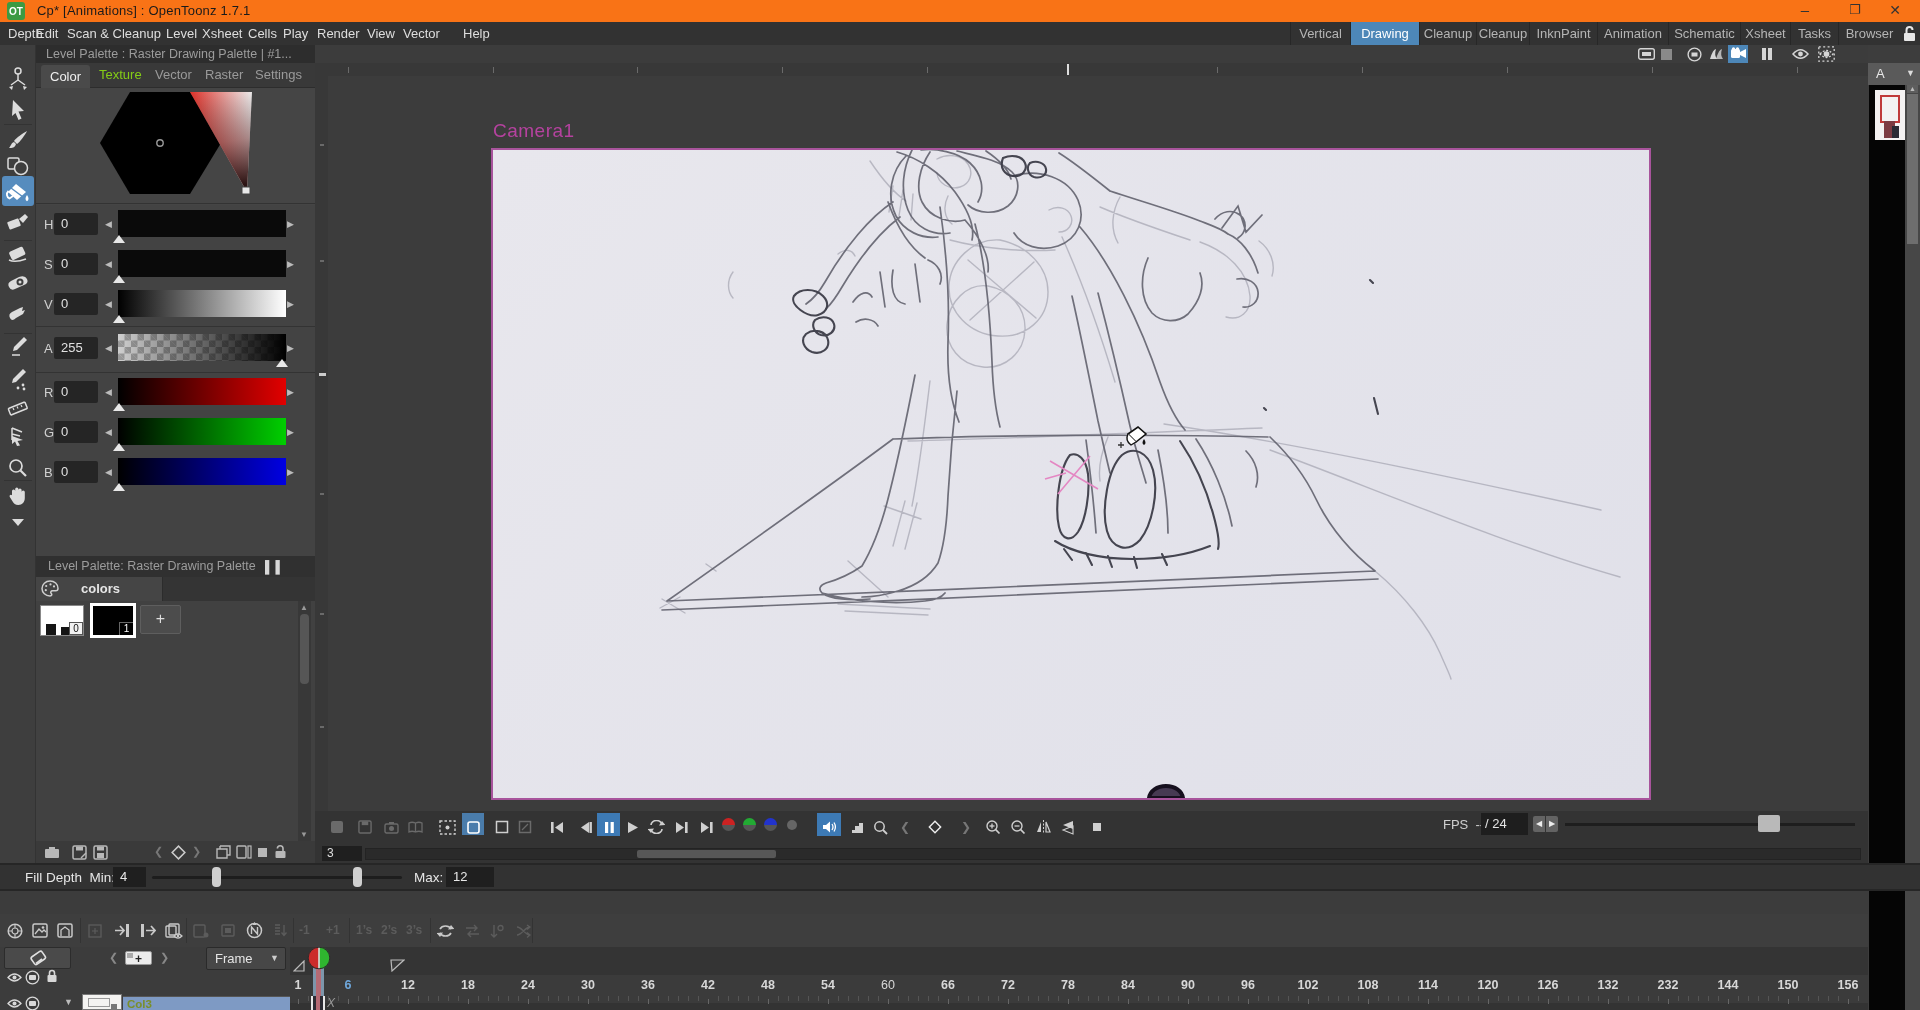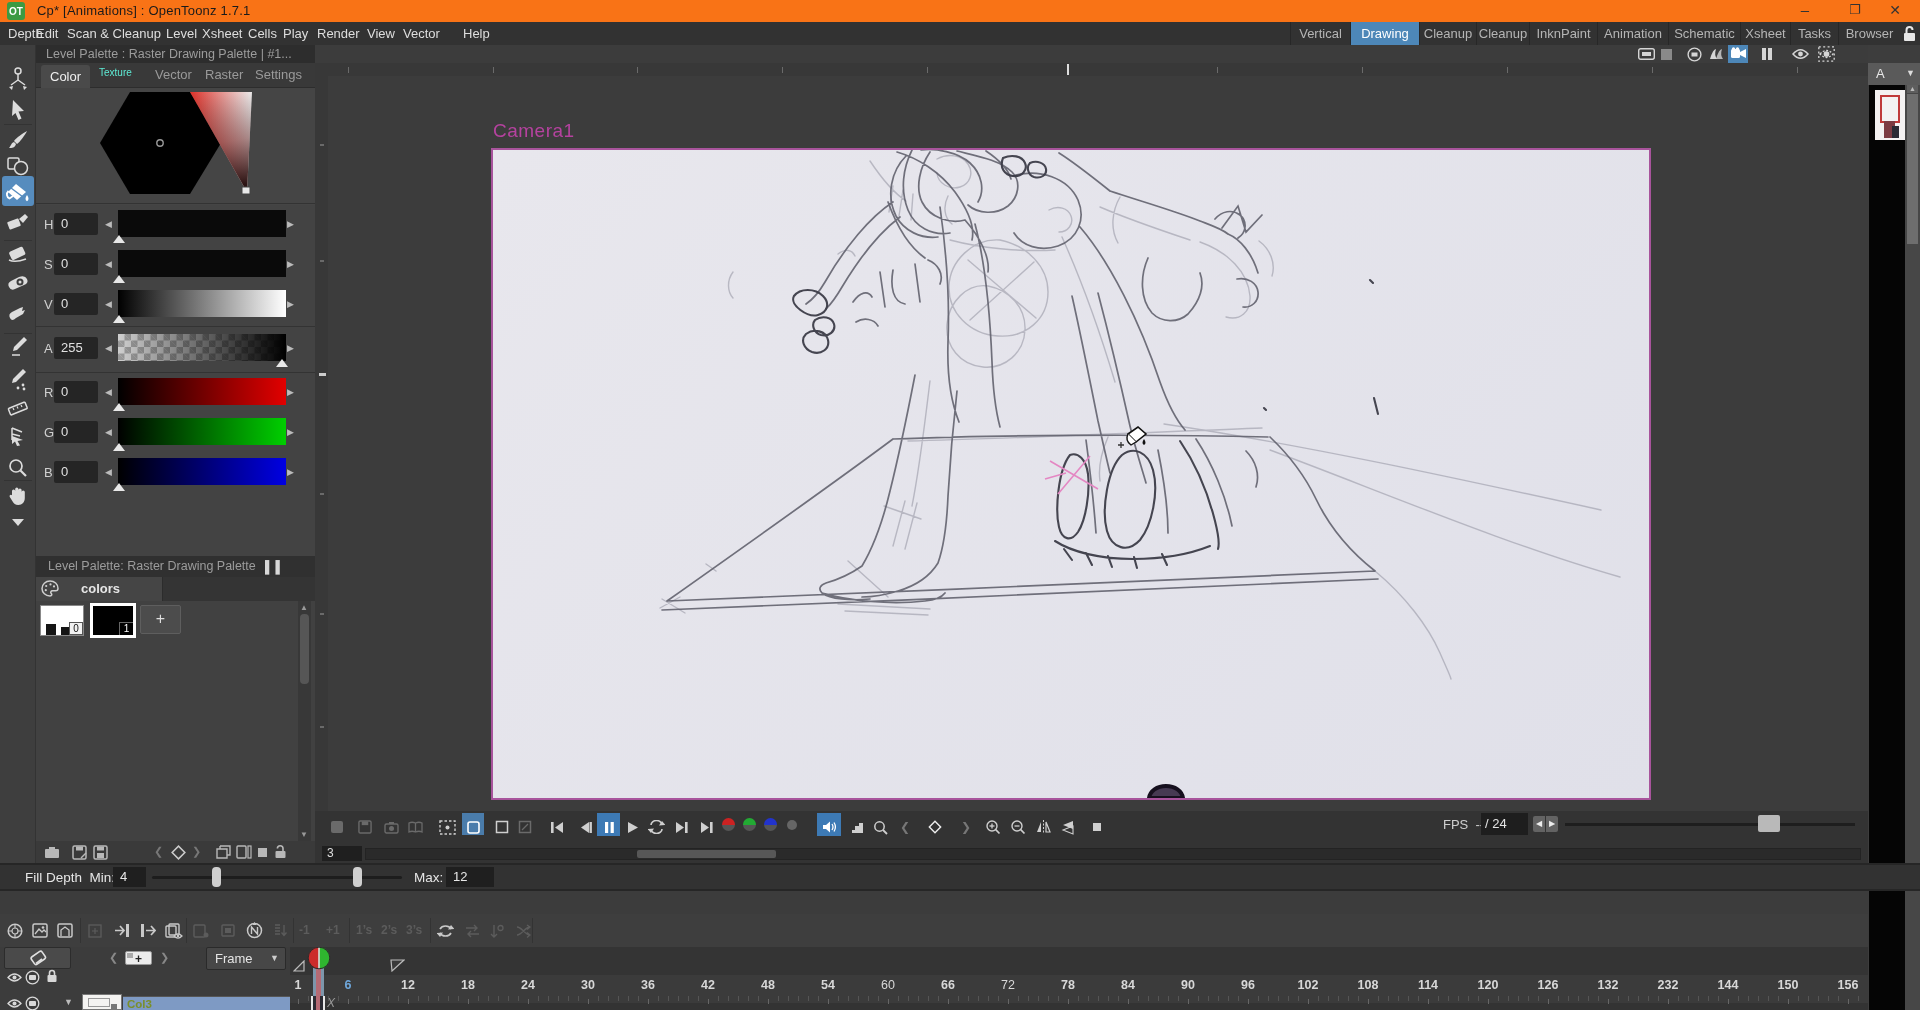--- a/index.html
+++ b/index.html
@@ -171,21 +171,21 @@
       <div class="abs" style="left:4px;top:79px;width:28px;height:1px;background:#333"></div>
       <div class="abs" style="left:4px;top:195px;width:28px;height:1px;background:#333"></div>
       <div class="abs" style="left:4px;top:288px;width:28px;height:1px;background:#333"></div>
       <div class="abs" style="left:4px;top:435px;width:28px;height:1px;background:#333"></div>
     </div>
 
 <div class="abs" id="palpanel" style="left:36px;top:45px;width:279px;height:818px;background:#434343">
   <div class="ptitle abs" style="left:0;top:0;width:279px;height:18px;padding-left:10px;line-height:18px">Level Palette : Raster Drawing Palette | #1...</div>
   <div class="abs" style="left:0;top:18px;width:279px;height:25px;background:#393939;border-bottom:1px solid #2d2d2d">
     <div class="abs" style="left:5px;top:2px;height:23px;padding:0 9px;background:#4a4a4a;color:#f0f0f0;font-size:13px;line-height:23px;border-radius:3px 3px 0 0">Color</div>
-    <div class="abs" style="left:63px;top:4px;color:#5eead4;font-size:10px">Texture</div>
+    <div class="abs" style="left:63px;top:4px;color:#84cc16;font-size:13px">Texture</div>
     <div class="abs" style="left:119px;top:4px;color:#9a9a9a;font-size:13px">Vector</div>
     <div class="abs" style="left:169px;top:4px;color:#9a9a9a;font-size:13px">Raster</div>
     <div class="abs" style="left:219px;top:4px;color:#9a9a9a;font-size:13px">Settings</div>
   </div>
   <div class="abs" style="left:0;top:43px;width:279px;height:117px;background:#454545">
     <svg class="abs" style="left:0;top:0" width="279" height="117" viewBox="0 0 279 117">
       <defs>
         <linearGradient id="svh" x1="0" y1="0" x2="1" y2="0">
           <stop offset="0" stop-color="#e03028"></stop>
               <stop offset="1" stop-color="#ffffff"></stop>
@@ -788,21 +788,21 @@
         <div class="abs" style="left:628px;top:21px;width:1px;height:5px;background:#555"></div>
         <div class="abs" style="left:638px;top:21px;width:1px;height:5px;background:#555"></div>
         <div class="abs" style="left:648px;top:21px;width:1px;height:5px;background:#555"></div>
         <div class="abs" style="left:646px;top:3px;width:24px;text-align:center;color:#d8d8d8;font-size:12.5px;font-weight:bold">66</div>
         <div class="abs" style="left:658px;top:24px;width:1px;height:5px;background:#666"></div>
         <div class="abs" style="left:668px;top:21px;width:1px;height:5px;background:#555"></div>
         <div class="abs" style="left:678px;top:21px;width:1px;height:5px;background:#555"></div>
         <div class="abs" style="left:688px;top:21px;width:1px;height:5px;background:#555"></div>
         <div class="abs" style="left:698px;top:21px;width:1px;height:5px;background:#555"></div>
         <div class="abs" style="left:708px;top:21px;width:1px;height:5px;background:#555"></div>
-        <div class="abs" style="left:706px;top:3px;width:24px;text-align:center;color:#d8d8d8;font-size:12.5px;font-weight:normal">72</div>
+        <div class="abs" style="left:706px;top:3px;width:24px;text-align:center;color:#d8d8d8;font-size:12.5px;font-weight:bold">72</div>
         <div class="abs" style="left:718px;top:24px;width:1px;height:5px;background:#666"></div>
         <div class="abs" style="left:728px;top:21px;width:1px;height:5px;background:#555"></div>
         <div class="abs" style="left:738px;top:21px;width:1px;height:5px;background:#555"></div>
         <div class="abs" style="left:748px;top:21px;width:1px;height:5px;background:#555"></div>
         <div class="abs" style="left:758px;top:21px;width:1px;height:5px;background:#555"></div>
         <div class="abs" style="left:768px;top:21px;width:1px;height:5px;background:#555"></div>
         <div class="abs" style="left:766px;top:3px;width:24px;text-align:center;color:#d8d8d8;font-size:12.5px;font-weight:bold">78</div>
         <div class="abs" style="left:778px;top:24px;width:1px;height:5px;background:#666"></div>
         <div class="abs" style="left:788px;top:21px;width:1px;height:5px;background:#555"></div>
         <div class="abs" style="left:798px;top:21px;width:1px;height:5px;background:#555"></div>

